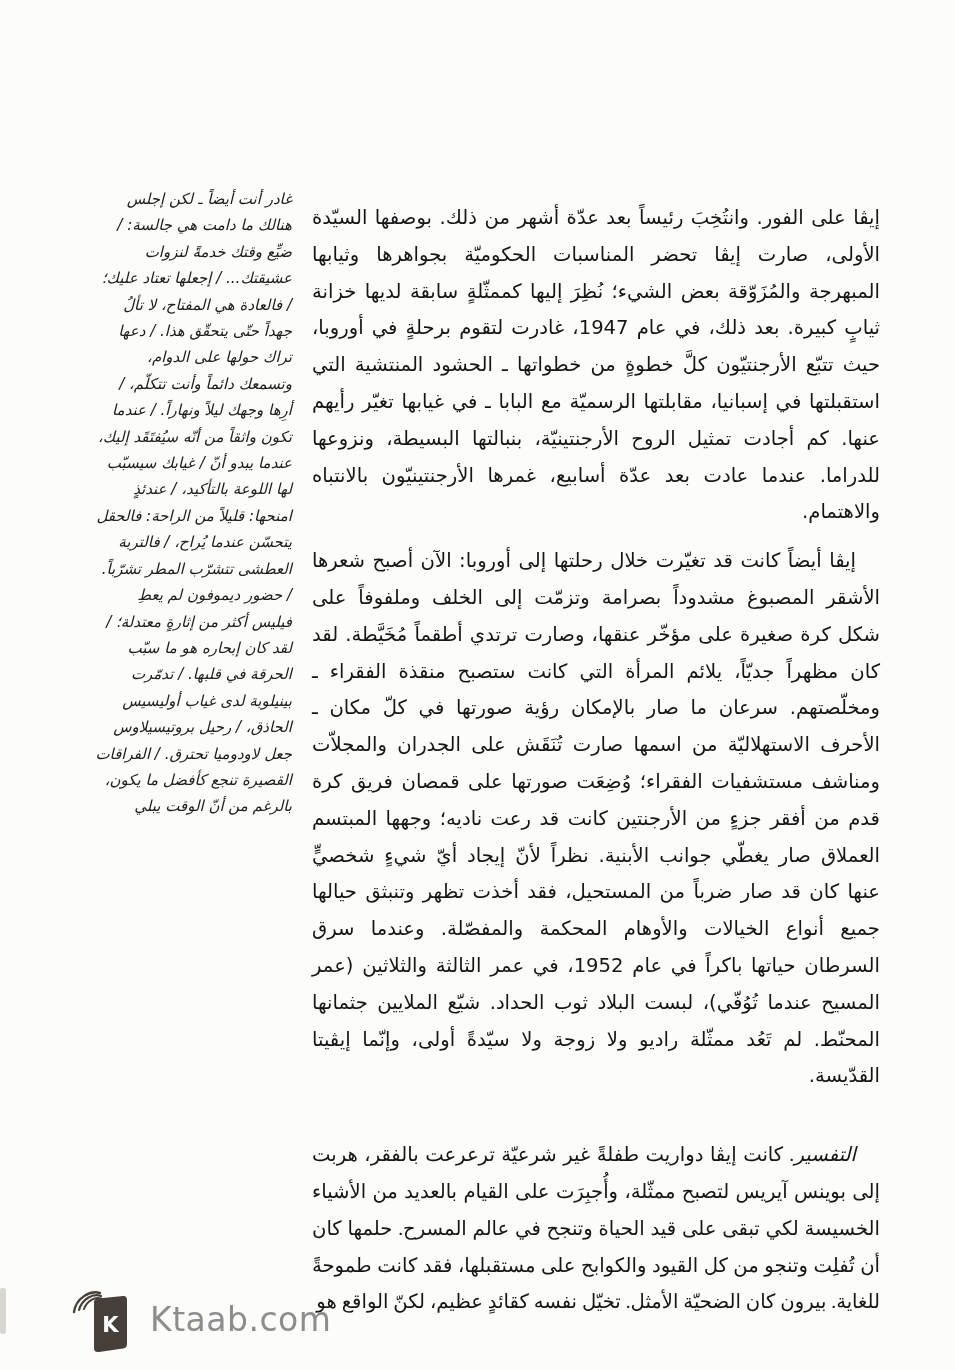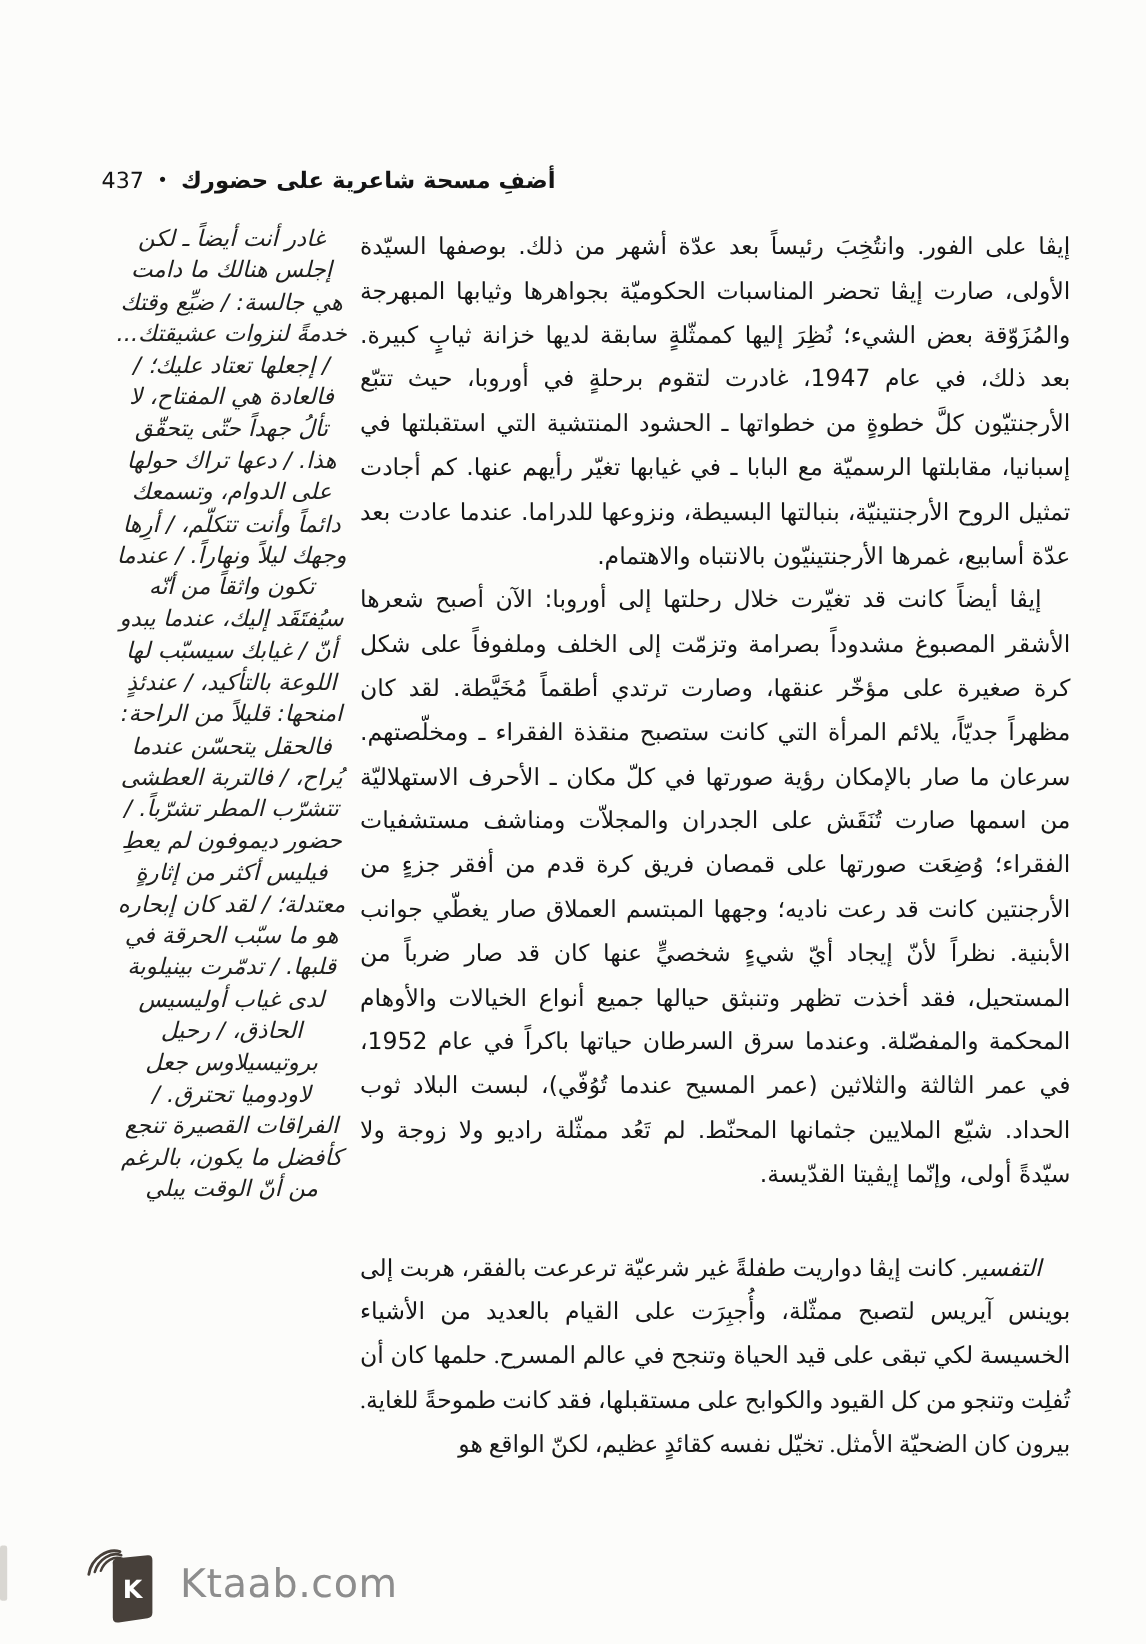--- a/index.html
+++ b/index.html
@@ -42,39 +42,39 @@
     font-size: 18.5px;
     letter-spacing: 1px;
   }
   
   .margin-note {
     position: absolute;
     left: 94px;
     top: 186px;
     width: 198px;
     direction: rtl;
-    text-align: center;
-    font-size: 19px;
+    text-align: right;
+    font-size: 15px;
     line-height: 26.4px;
     font-style: italic;
     color: #20201e;
   }
   
   .body-text {
     position: absolute;
     left: 300px;
     top: 188px;
     width: 592px;
     direction: rtl;
     text-align: justify;
     font-size: 19.6px;
     line-height: 36.8px;
     color: #161616;
   }
-  .body-text p { margin: 0; }
+  .body-text p { margin: 12px; }
   .body-text p.indent { text-indent: 24px; }
   .body-text p.gap { margin-top: 42px; font-family: Liberation Serif, serif; }
   .lead-word { font-style: italic; }
   
   .footer-logo {
     position: absolute;
     left: 66px;
     top: 1282px;
     display: flex;
     align-items: center;
@@ -95,23 +95,20 @@
     height: 46px;
     background: #d9d7d2;
     border-radius: 2px;
   }
 </style>
 </head>
 <body>
 
 <div class="page">
 
-  <header class="page-header">
-    <span class="chapter-title">أضفِ مسحة شاعرية على حضورك</span><span class="bullet">•</span><span class="page-number">437</span>
-  </header>
 
   <aside class="margin-note">غادر أنت أيضاً ـ لكن إجلس هنالك ما دامت هي جالسة: / ضيِّع وقتك خدمةً لنزوات عشيقتك... / إجعلها تعتاد عليك؛ / فالعادة هي المفتاح، لا تألُ جهداً حتّى يتحقّق هذا. / دعها تراك حولها على الدوام، وتسمعك دائماً وأنت تتكلّم، / أرِها وجهك ليلاً ونهاراً. / عندما تكون واثقاً من أنّه سيُفتَقَد إليك، عندما يبدو أنّ / غيابك سيسبّب لها اللوعة بالتأكيد، / عندئذٍ امنحها: قليلاً من الراحة: فالحقل يتحسّن عندما يُراح، / فالتربة العطشى تتشرّب المطر تشرّباً. / حضور ديموفون لم يعطِ فيليس أكثر من إثارةٍ معتدلة؛ / لقد كان إبحاره هو ما سبّب الحرقة في قلبها. / تدمّرت بينيلوبة لدى غياب أوليسيس الحاذق، / رحيل بروتيسيلاوس جعل لاودوميا تحترق. / الفراقات القصيرة تنجع كأفضل ما يكون، بالرغم من أنّ الوقت يبلي</aside>
 
   <main class="body-text">
     <p class="para">إيڤا على الفور. وانتُخِبَ رئيساً بعد عدّة أشهر من ذلك. بوصفها السيّدة الأولى، صارت إيڤا تحضر المناسبات الحكوميّة بجواهرها وثيابها المبهرجة والمُزَوّقة بعض الشيء؛ نُظِرَ إليها كممثّلةٍ سابقة لديها خزانة ثيابٍ كبيرة. بعد ذلك، في عام 1947، غادرت لتقوم برحلةٍ في أوروبا، حيث تتبّع الأرجنتيّون كلَّ خطوةٍ من خطواتها ـ الحشود المنتشية التي استقبلتها في إسبانيا، مقابلتها الرسميّة مع البابا ـ في غيابها تغيّر رأيهم عنها. كم أجادت تمثيل الروح الأرجنتينيّة، بنبالتها البسيطة، ونزوعها للدراما. عندما عادت بعد عدّة أسابيع، غمرها الأرجنتينيّون بالانتباه والاهتمام.</p>
     <p class="para indent">إيڤا أيضاً كانت قد تغيّرت خلال رحلتها إلى أوروبا: الآن أصبح شعرها الأشقر المصبوغ مشدوداً بصرامة وتزمّت إلى الخلف وملفوفاً على شكل كرة صغيرة على مؤخّر عنقها، وصارت ترتدي أطقماً مُخَيَّطة. لقد كان مظهراً جديّاً، يلائم المرأة التي كانت ستصبح منقذة الفقراء ـ ومخلّصتهم. سرعان ما صار بالإمكان رؤية صورتها في كلّ مكان ـ الأحرف الاستهلاليّة من اسمها صارت تُنَقَش على الجدران والمجلاّت ومناشف مستشفيات الفقراء؛ وُضِعَت صورتها على قمصان فريق كرة قدم من أفقر جزءٍ من الأرجنتين كانت قد رعت ناديه؛ وجهها المبتسم العملاق صار يغطّي جوانب الأبنية. نظراً لأنّ إيجاد أيّ شيءٍ شخصيٍّ عنها كان قد صار ضرباً من المستحيل، فقد أخذت تظهر وتنبثق حيالها جميع أنواع الخيالات والأوهام المحكمة والمفصّلة. وعندما سرق السرطان حياتها باكراً في عام 1952، في عمر الثالثة والثلاثين (عمر المسيح عندما تُوُفّي)، لبست البلاد ثوب الحداد. شيّع الملايين جثمانها المحنّط. لم تَعُد ممثّلة راديو ولا زوجة ولا سيّدةً أولى، وإنّما إيڤيتا القدّيسة.</p>
     <p class="para indent gap"><span class="lead-word">التفسير.</span><span> كانت إيڤا دواريت طفلةً غير شرعيّة ترعرعت بالفقر، هربت إلى بوينس آيريس لتصبح ممثّلة، وأُجبِرَت على القيام بالعديد من الأشياء الخسيسة لكي تبقى على قيد الحياة وتنجح في عالم المسرح. حلمها كان أن تُفلِت وتنجو من كل القيود والكوابح على مستقبلها، فقد كانت طموحةً للغاية. بيرون كان الضحيّة الأمثل. تخيّل نفسه كقائدٍ عظيم، لكنّ الواقع هو</span></p>
   </main>
 
   <div class="edge-artifact"></div>

